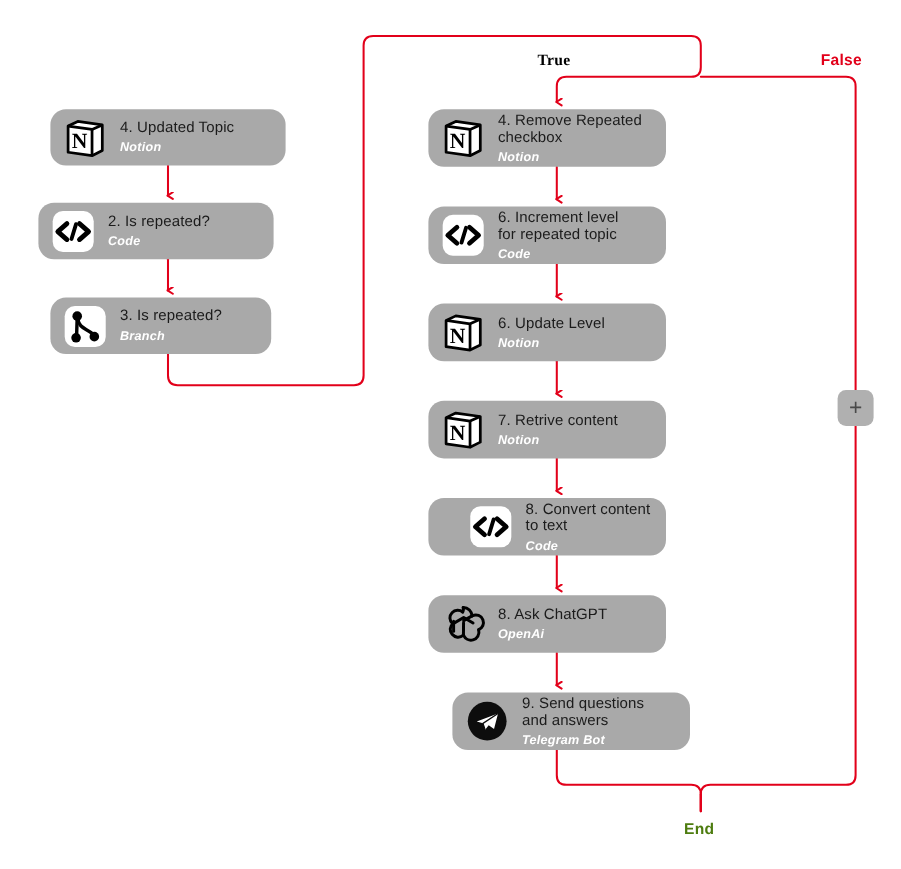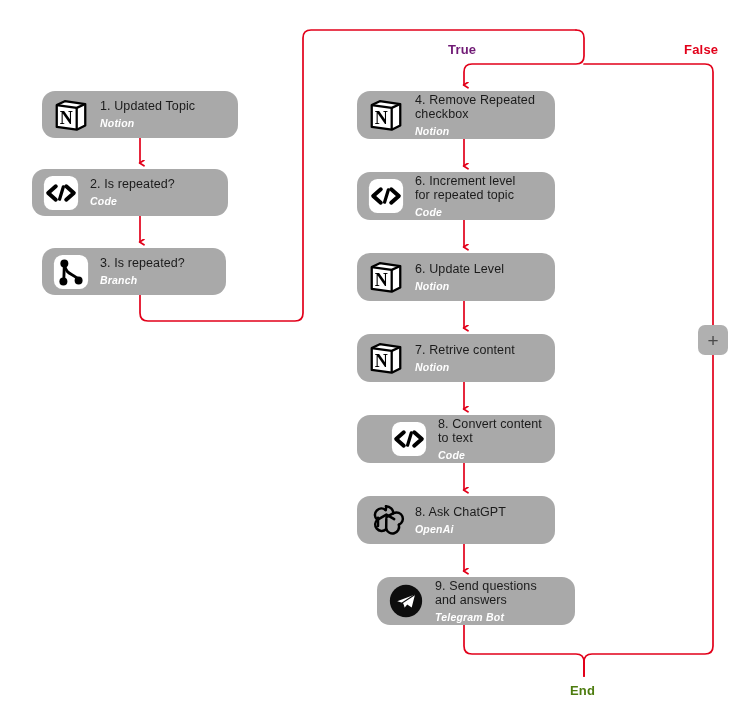--- a/index.html
+++ b/index.html
@@ -136,21 +136,21 @@
   <div class="node" style="left: 42px; top: 91px; width: 196px; height: 47px; background: rgb(169, 169, 169);">
     <span class="node-icon">
       <svg width="38" height="38" viewBox="0 0 40 40">
         <path d="M5,9.5 L13.5,5.5 L35,8.5 L35,31 L26,35.5 L5,32.5 Z" fill="#ffffff" stroke="#000000" stroke-width="2.4" stroke-linejoin="round"></path>
         <path d="M5,9.5 L26,12.5 L35,8.5" fill="none" stroke="#000000" stroke-width="2.4" stroke-linejoin="round"></path>
         <path d="M26,12.5 L26,35.5" fill="none" stroke="#000000" stroke-width="2.4"></path>
         <text x="15" y="29" font-family="'Liberation Serif', serif" font-size="19" font-weight="bold" fill="#000000" text-anchor="middle">N</text>
       </svg>
     </span>
     <span class="node-text">
-      <span class="node-title">1. Updated Topic</span>
+      <span class="node-title">4. Updated Topic</span>
       <span class="node-sub">Notion</span>
     </span>
   </div>
 
   <div class="node" style="left: 32px; top: 169px; width: 196px; height: 47px; background: rgb(169, 169, 169);">
     <span class="node-icon">
       <svg width="38" height="38" viewBox="0 0 40 40">
         <rect x="2" y="2" width="36" height="36" rx="9" fill="#ffffff"></rect>
         <path d="M14.5,13 L6.5,20 L14.5,27" fill="none" stroke="#000000" stroke-width="4.2" stroke-linecap="round" stroke-linejoin="round"></path>
         <path d="M25.5,13 L33.5,20 L25.5,27" fill="none" stroke="#000000" stroke-width="4.2" stroke-linecap="round" stroke-linejoin="round"></path>
@@ -289,21 +289,21 @@
         <path d="M29.5,13.2 L16.3,21.9 L18.2,27.4" fill="none" stroke="#0d0d0d" stroke-width="1.1" stroke-linejoin="round"></path>
       </svg>
     </span>
     <span class="node-text">
       <span class="node-title">9. Send questions
     and answers</span>
       <span class="node-sub">Telegram Bot</span>
     </span>
   </div>
 
-  <div class="edge-label" style="left: 448px; top: 42px; color: #701a75;">True</div>
+  <div class="edge-label" style="left: 448px; top: 42px; color: #000000; font-family: Liberation Serif, serif;">True</div>
   <div class="edge-label" style="left: 684px; top: 42px; color: rgb(226, 0, 26);">False</div>
   <div class="edge-label" style="left: 570px; top: 683px; color: #4d7c0f;">End</div>
 
   <div class="plus-button" style="left: 698px; top: 325px;">
     <span>+</span>
   </div>
 
 </div>
 
 </body></html>

